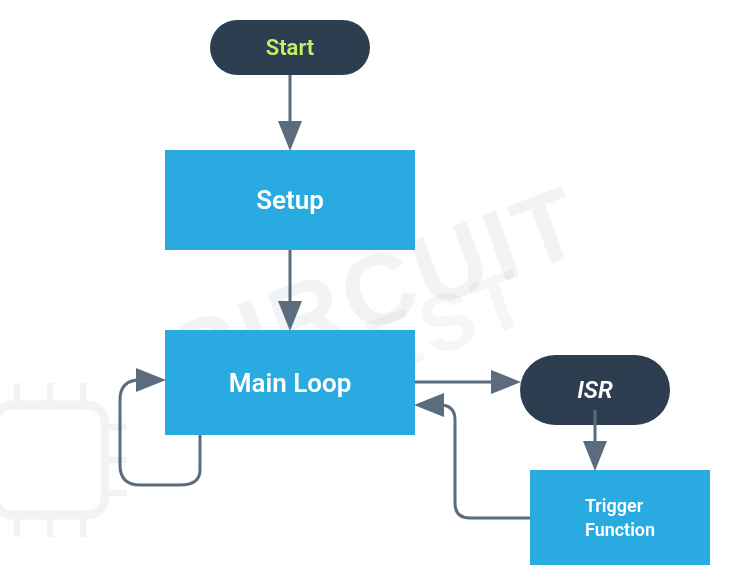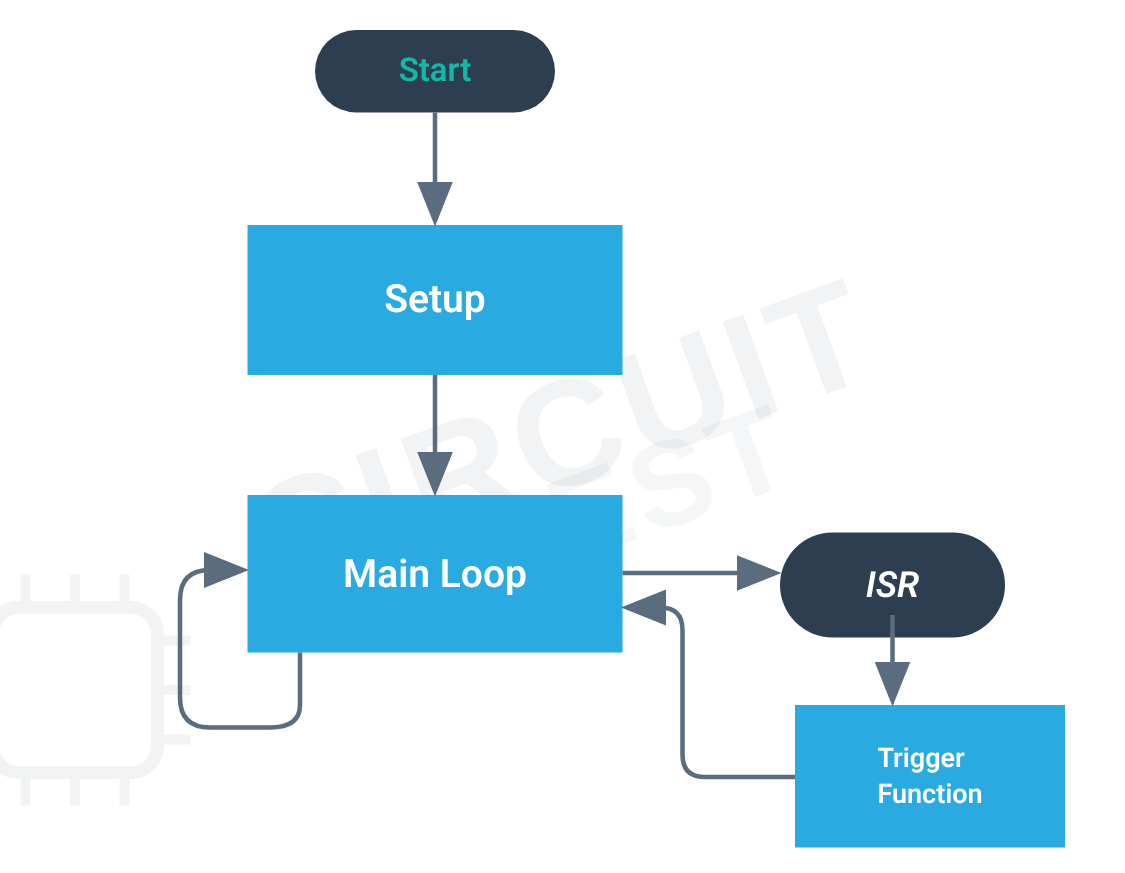--- a/index.html
+++ b/index.html
@@ -8,21 +8,21 @@
       width: 750px;
       height: 582px;
       position: relative;
       font-family: -apple-system, BlinkMacSystemFont, "Segoe UI", Roboto, sans-serif;
       background: #fff;
       overflow: hidden;
     }
     .node-rounded {
       position: absolute;
       background: #2c3e4f;
-      color: #14b8a6;
+      color: #bef264;
       border-radius: 100px;
       display: flex;
       align-items: center;
       justify-content: center;
       font-weight: 600;
     }
     .node-rect {
       position: absolute;
       background: #29abe2;
       color: #fff;

